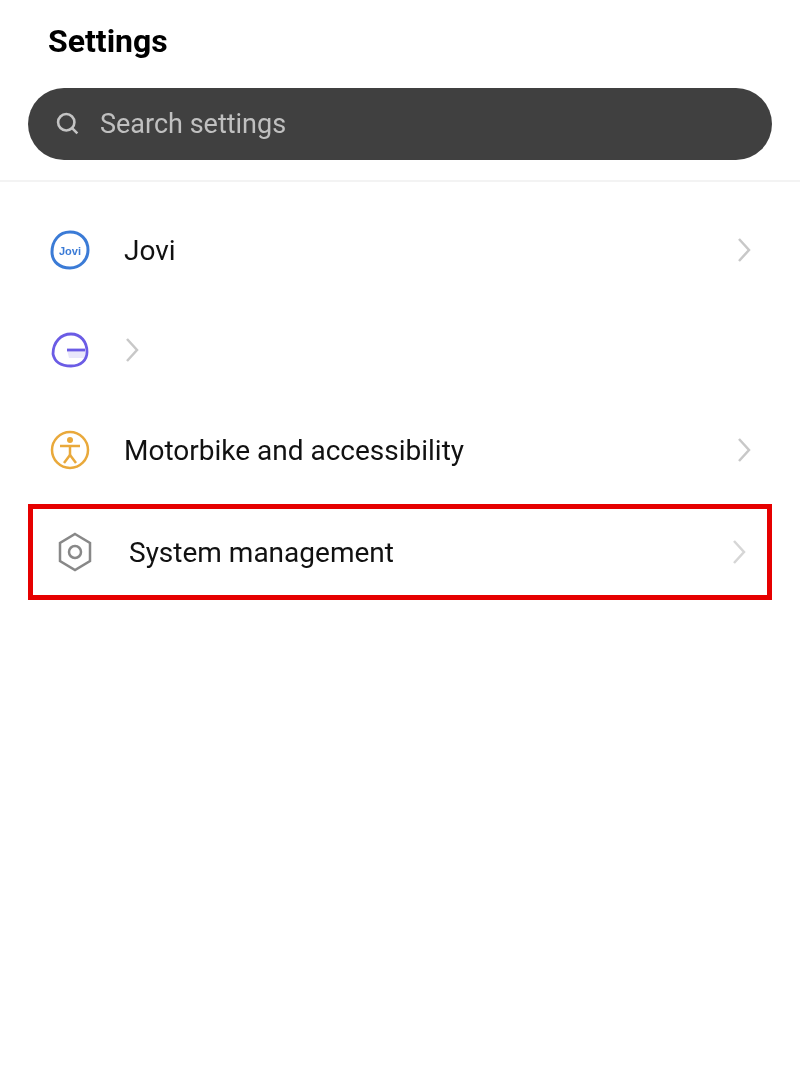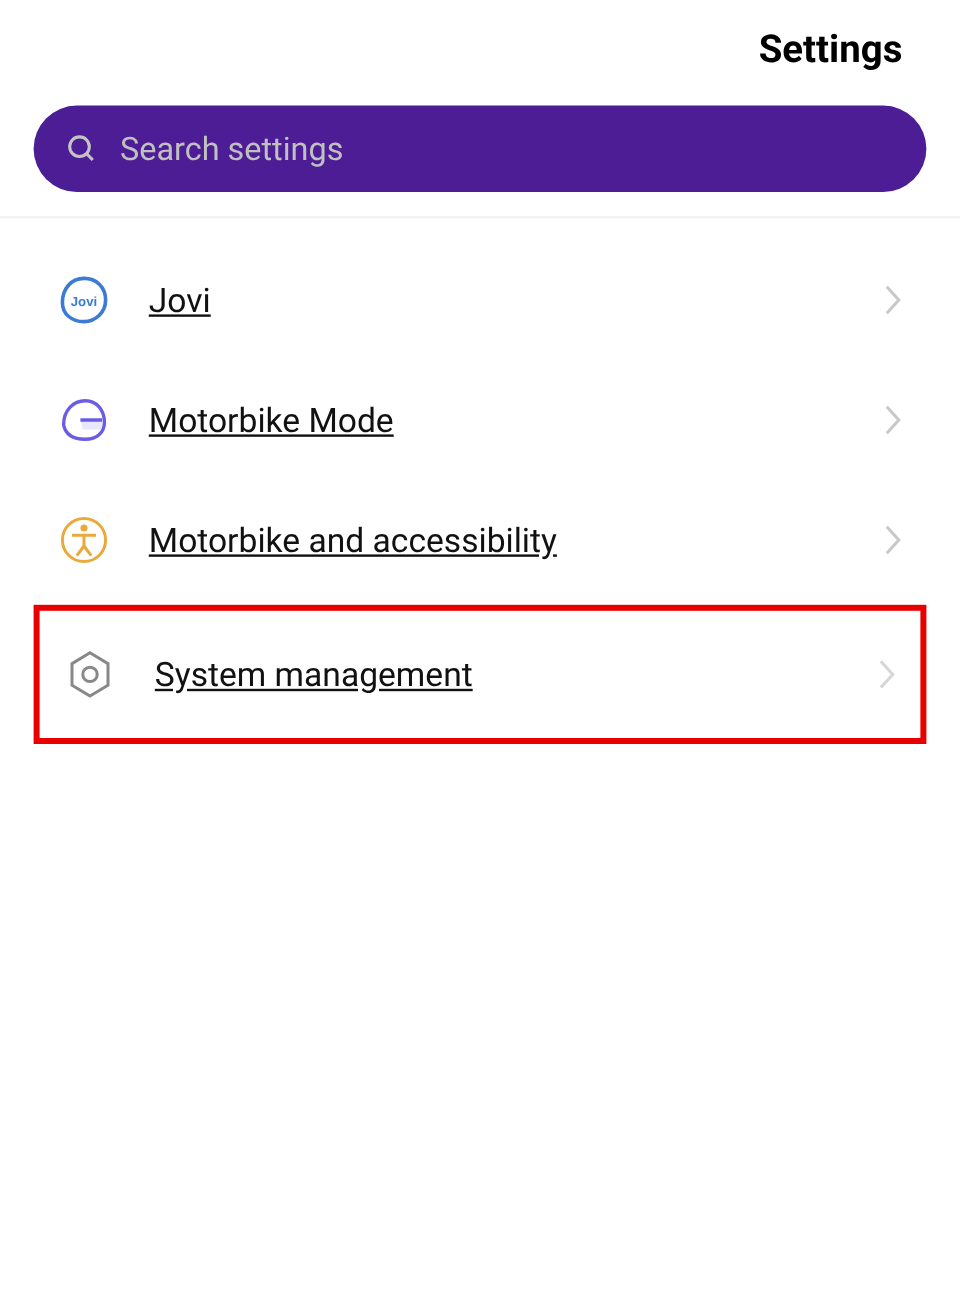--- a/index.html
+++ b/index.html
@@ -7,28 +7,27 @@
       font-family: -apple-system, BlinkMacSystemFont, "Segoe UI", Roboto, Helvetica, Arial, sans-serif;
       background: #ffffff;
       width: 800px;
       color: #111;
     }
     .page-title {
       font-size: 32px;
       font-weight: 700;
       padding: 22px 48px 28px 48px;
       color: #000;
-      text-align: right;
     }
     .search-wrap {
       margin: 0 28px 0 28px;
       padding-bottom: 10px;
     }
     .search-bar {
-      background: #4c1d95;
+      background: #404040;
       border-radius: 38px;
       height: 72px;
       display: flex;
       align-items: center;
       padding: 0 26px;
       gap: 18px;
     }
     .search-icon {
       width: 28px; height: 28px;
       flex-shrink: 0;
@@ -45,21 +44,20 @@
     }
     .list {
       padding-top: 18px;
     }
     .item {
       display: flex;
       align-items: center;
       height: 100px;
       padding: 0 48px 0 48px;
       gap: 32px;
-      text-decoration: underline;
     }
     .icon-slot {
       width: 44px;
       display: flex;
       align-items: center;
       justify-content: center;
       flex-shrink: 0;
     }
     .item-label {
       flex: 1;
@@ -72,21 +70,21 @@
       color: #c8c8c8;
       width: 16px;
       height: 28px;
     }
     .highlight {
       border: 5px solid #e60000;
       margin: 4px 28px 0 28px;
       padding: 0 20px 0 20px;
     }
     .highlight.item {
-      height: 116px;
+      height: 96px;
       gap: 32px;
     }
     .highlight .chevron { color: #d6d6d6; }
     svg { display: block; }
   </style>
 </head>
 <body>
 
 <div class="page-title">Settings</div>
 
@@ -125,21 +123,20 @@
 
 
   <div class="item">
     <span class="icon-slot">
       <svg width="42" height="40" viewBox="0 0 42 40" fill="none" stroke="#6b5ce5" stroke-width="2.8">
         <path d="M4 24 C4 12 12 4 22 4 C32 4 38 12 38 22 C38 30 32 36 22 36 C14 36 6 34 4 24 Z"></path>
         <path d="M18 20 L36 20 L36 28 L20 28 Z" fill="#6b5ce5" stroke="none" opacity="0.15"></path>
         <path d="M18 20 L36 20"></path>
       </svg>
     </span>
-    <span class="item-label">Motorbike Mode</span>
     <span class="chevron">
       <svg viewBox="0 0 16 28" fill="none" stroke="currentColor" stroke-width="2.5">
           <polyline points="3,3 13,14 3,25"></polyline>
         </svg>
     </span>
   </div>
 
   <div class="item">
     <span class="icon-slot">
       <svg width="42" height="42" viewBox="0 0 42 42" fill="none" stroke="#e9a93b" stroke-width="2.5">

